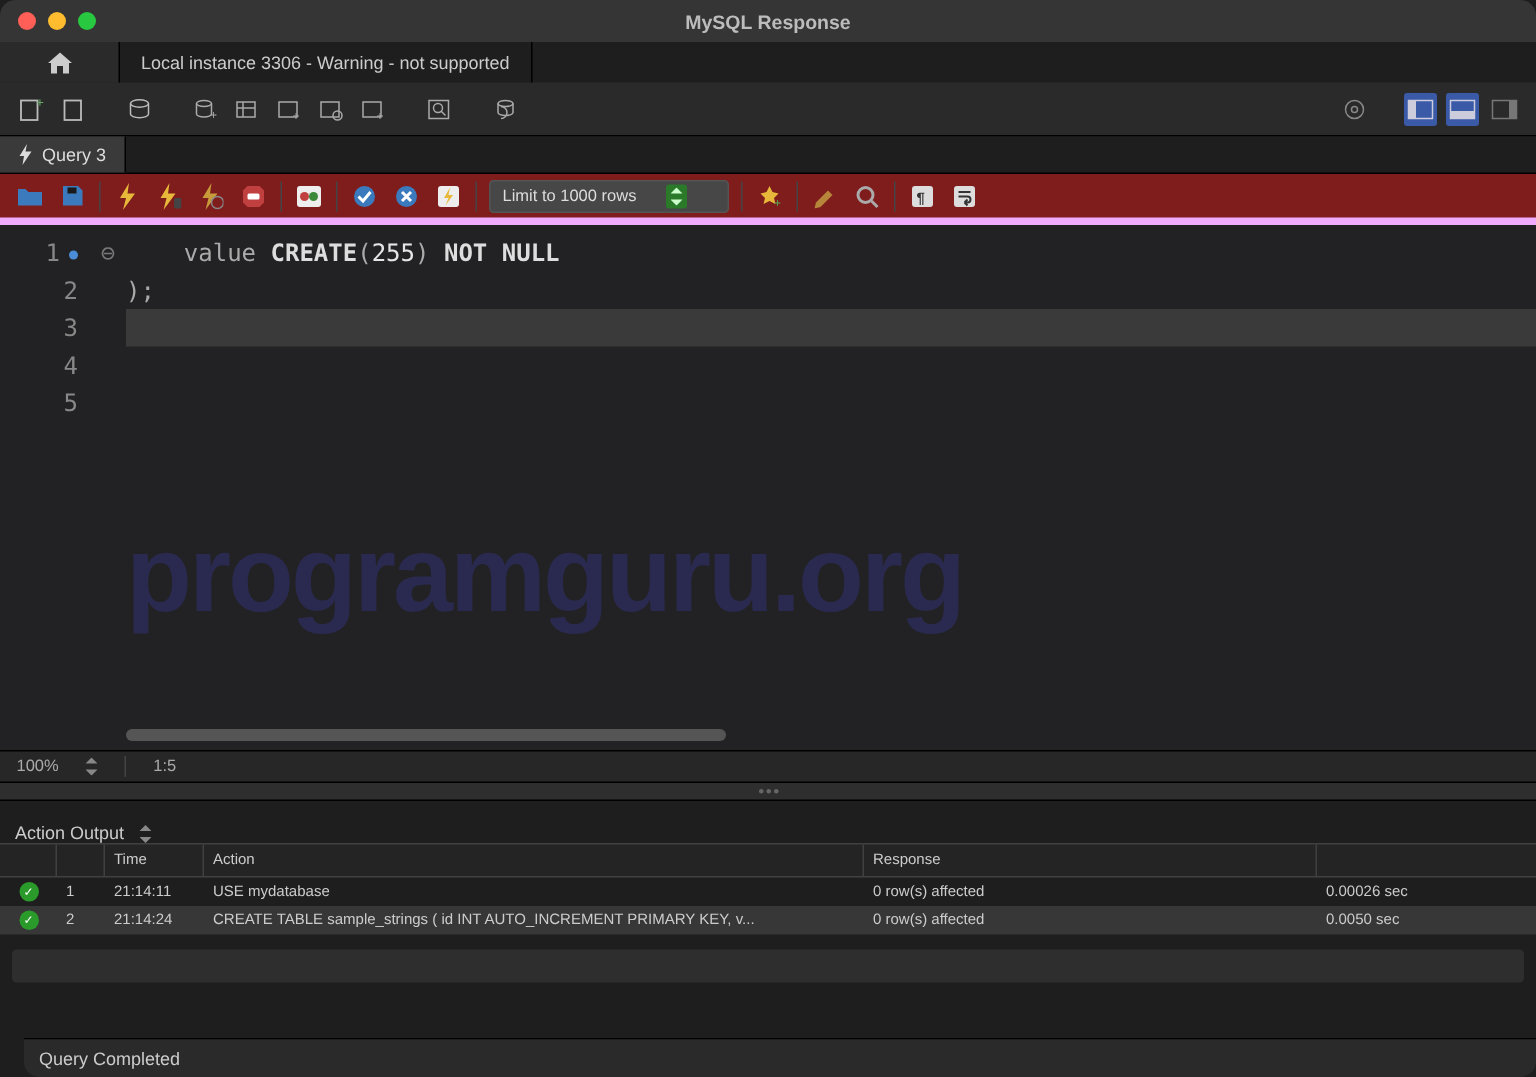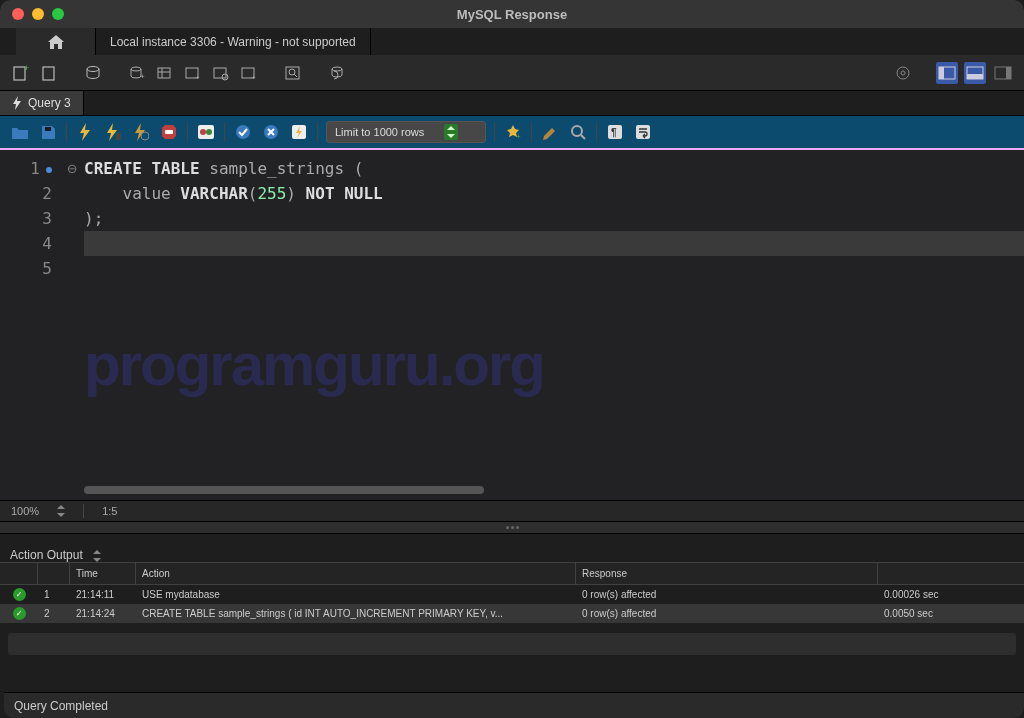--- a/index.html
+++ b/index.html
@@ -16,39 +16,39 @@
   display:flex; align-items:center; padding:0 12px;
   position:relative;
   border-radius:10px 10px 0 0;
 }
 .traffic { display:flex; gap:8px; }
 .tl { width:12px; height:12px; border-radius:50%; }
 .tl.red{background:#ff5f57;} .tl.yel{background:#febc2e;} .tl.grn{background:#28c840;}
 .titlebar-title { position:absolute; left:0; right:0; text-align:center; font-size:13px; font-weight:600; color:#bcbcbc; pointer-events:none; }
 
 .tabrow {
-  height:27px; background:#1e1e1e; display:flex; align-items:stretch;margin-left:16px;
+  height:27px; background:#1e1e1e; display:flex; align-items:stretch;
 }
 .hometab { width:80px; display:flex; align-items:center; justify-content:center; background:#2a2a2a; border-right:1px solid #000; }
 .conntab { padding:0 14px; display:flex; align-items:center; background:#1e1e1e; border-right:1px solid #000; font-size:12px; color:#ccc; }
 
 .maintoolbar {
   height:36px; background:#2a2a2a; display:flex; align-items:center; padding:0 10px; gap:6px;
   border-bottom:1px solid #000;
 }
 .tbicon { width:22px; height:22px; display:flex; align-items:center; justify-content:center; color:#999; }
 .tbsep { width:10px; }
 .tbspacer { flex:1; }
 
 .querytabbar { height:25px; background:#1e1e1e; display:flex; align-items:stretch; border-bottom:1px solid #000;}
 .querytab { display:flex; align-items:center; padding:0 12px; gap:6px; background:#3a3a3a; border-right:1px solid #000; font-size:12px; color:#ddd;}
 
 .querytoolbar {
-  height:34px; background:#0c4a6e; display:flex; align-items:center; padding:0 10px; gap:8px;
-  border-bottom:2px solid #f0abfc;
+  height:34px; background:#7f1d1d; display:flex; align-items:center; padding:0 10px; gap:8px;
+  border-bottom:5px solid #f0abfc;
 }
 .qicon { width:20px; height:20px; display:flex; align-items:center; justify-content:center; }
 .limitbox {
   display:flex; align-items:center; height:22px; background:#474747; border:1px solid #555; border-radius:3px;
   padding:0 4px 0 8px; font-size:11px; color:#ddd; gap:20px; min-width:160px;
 }
 .limitbox .updn { width:14px; height:16px; background:#2a7a2a; border-radius:2px; display:flex;align-items:center;justify-content:center; }
 
 .editor-area {
   height:350px; background:#222224; position:relative; overflow:hidden;
@@ -58,26 +58,26 @@
 .gutter .ln { height:25px; }
 .gutter .dot { display:inline-block;width:6px;height:6px;background:#4a8cd6;border-radius:50%;margin-left:6px;vertical-align:middle;}
 .foldcol { width:20px; padding-top:6px; color:#777;}
 .foldcol div{height:25px;display:flex;align-items:center;justify-content:center;}
 .code { flex:1; padding:6px 0 0 2px; position:relative;}
 .codeline { height:25px; white-space:pre; }
 .codeline.current { background:#3a3a3a; }
 .kw { color:#ddd; font-weight:600;}
 .ident { color:#aaa;}
 .paren{color:#aaa;}
-.num{color:#86efac;}
+.num{color:#e5e5e5;}
 .plain{color:#aaa;}
 
 .watermark {
-  position:absolute; top:180px; left:84px; right:20px;
-  font-size:60px; font-weight:800; color:#2a2a50; letter-spacing:-2px;
+  position:absolute; top:192px; left:84px; right:20px;
+  font-size:72px; font-weight:800; color:#2a2a50; letter-spacing:-2px;
   pointer-events:none; font-family:-apple-system,Arial,sans-serif;
 }
 
 .hscroll { position:absolute; left:84px; right:20px; bottom:6px; height:8px; background:transparent;}
 .hscroll .thumb{ width:400px; height:8px; background:#555; border-radius:4px;}
 
 .statusstrip {
   height:22px; background:#272727; display:flex; align-items:center; padding:0 11px; gap:18px;
   font-size:11px; color:#aaa; border-top:1px solid #000; border-bottom:1px solid #000;
 }
@@ -93,21 +93,21 @@
 .outhead > div, .outrow > div { padding:0 6px; display:flex; align-items:center; height:100%; overflow:hidden;white-space:nowrap;}
 .c-st{width:38px;justify-content:center;} .c-no{width:32px;} .c-t{width:66px;} .c-a{width:440px;} .c-r{width:302px;} .c-d{flex:1;}
 .outhead > div { border-right:1px solid #404040; color:#ccc;font-weight:500;}
 .outrow { display:flex; height:19px; align-items:center; color:#ccc;}
 .outrow.sel { background:#373737;}
 .okdot{width:13px;height:13px;background:#2a9a2a;border-radius:50%;display:flex;align-items:center;justify-content:center;}
 .okdot::after{content:"✓";color:#fff;font-size:8px;}
 
 .progressrow{height:22px;background:#2e2e2e;margin:10px 8px;border-radius:3px;}
 
-.footerbar{position:absolute;bottom:0;left:4px;right:0;height:26px;background:#2a2a2a;border-top:1px solid #000;display:flex;align-items:center;padding:0 10px;font-size:12px;color:#ccc;border-radius:0 0 10px 10px;}
+.footerbar{position:absolute;bottom:0;left:16px;right:0;height:26px;background:#2a2a2a;border-top:1px solid #000;display:flex;align-items:center;padding:0 10px;font-size:12px;color:#ccc;border-radius:0 0 10px 10px;}
 
 svg{display:block;}
 .sep-line{width:1px;height:20px;background:#444;}
 </style>
 </head>
 <body>
 
 <div class="titlebar">
   <div class="traffic">
     <div class="tl red"></div>
@@ -349,22 +349,21 @@
         <div class="ln">5</div>
       </div>
     <div class="foldcol" id="foldcol">
         <div>⊖</div>
         <div></div>
         <div></div>
         <div></div>
         <div></div>
       </div>
     <div class="code" id="code">
-        <div class="codeline"><span class="kw">CREATE</span><span class="plain"> </span><span class="kw">TABLE</span><span class="plain"> </span><span class="ident">sample_strings</span><span class="plain"> </span><span class="paren">(</span></div>
-        <div class="codeline"><span class="plain">    </span><span class="ident">value</span><span class="plain"> </span><span class="kw">VARCHAR</span><span class="paren">(</span><span class="num">255</span><span class="paren">)</span><span class="plain"> </span><span class="kw">NOT</span><span class="plain"> </span><span class="kw">NULL</span></div>
+        <div class="codeline"><span class="plain">    </span><span class="ident">value</span><span class="plain"> </span><span class="kw">CREATE</span><span class="paren">(</span><span class="num">255</span><span class="paren">)</span><span class="plain"> </span><span class="kw">NOT</span><span class="plain"> </span><span class="kw">NULL</span></div>
         <div class="codeline"><span class="paren">)</span><span class="paren">;</span></div>
         <div class="codeline current"></div>
       </div>
   </div>
   <div class="watermark">programguru.org</div>
   <div class="hscroll">
       <div class="thumb"></div>
     </div>
 </div>
 

